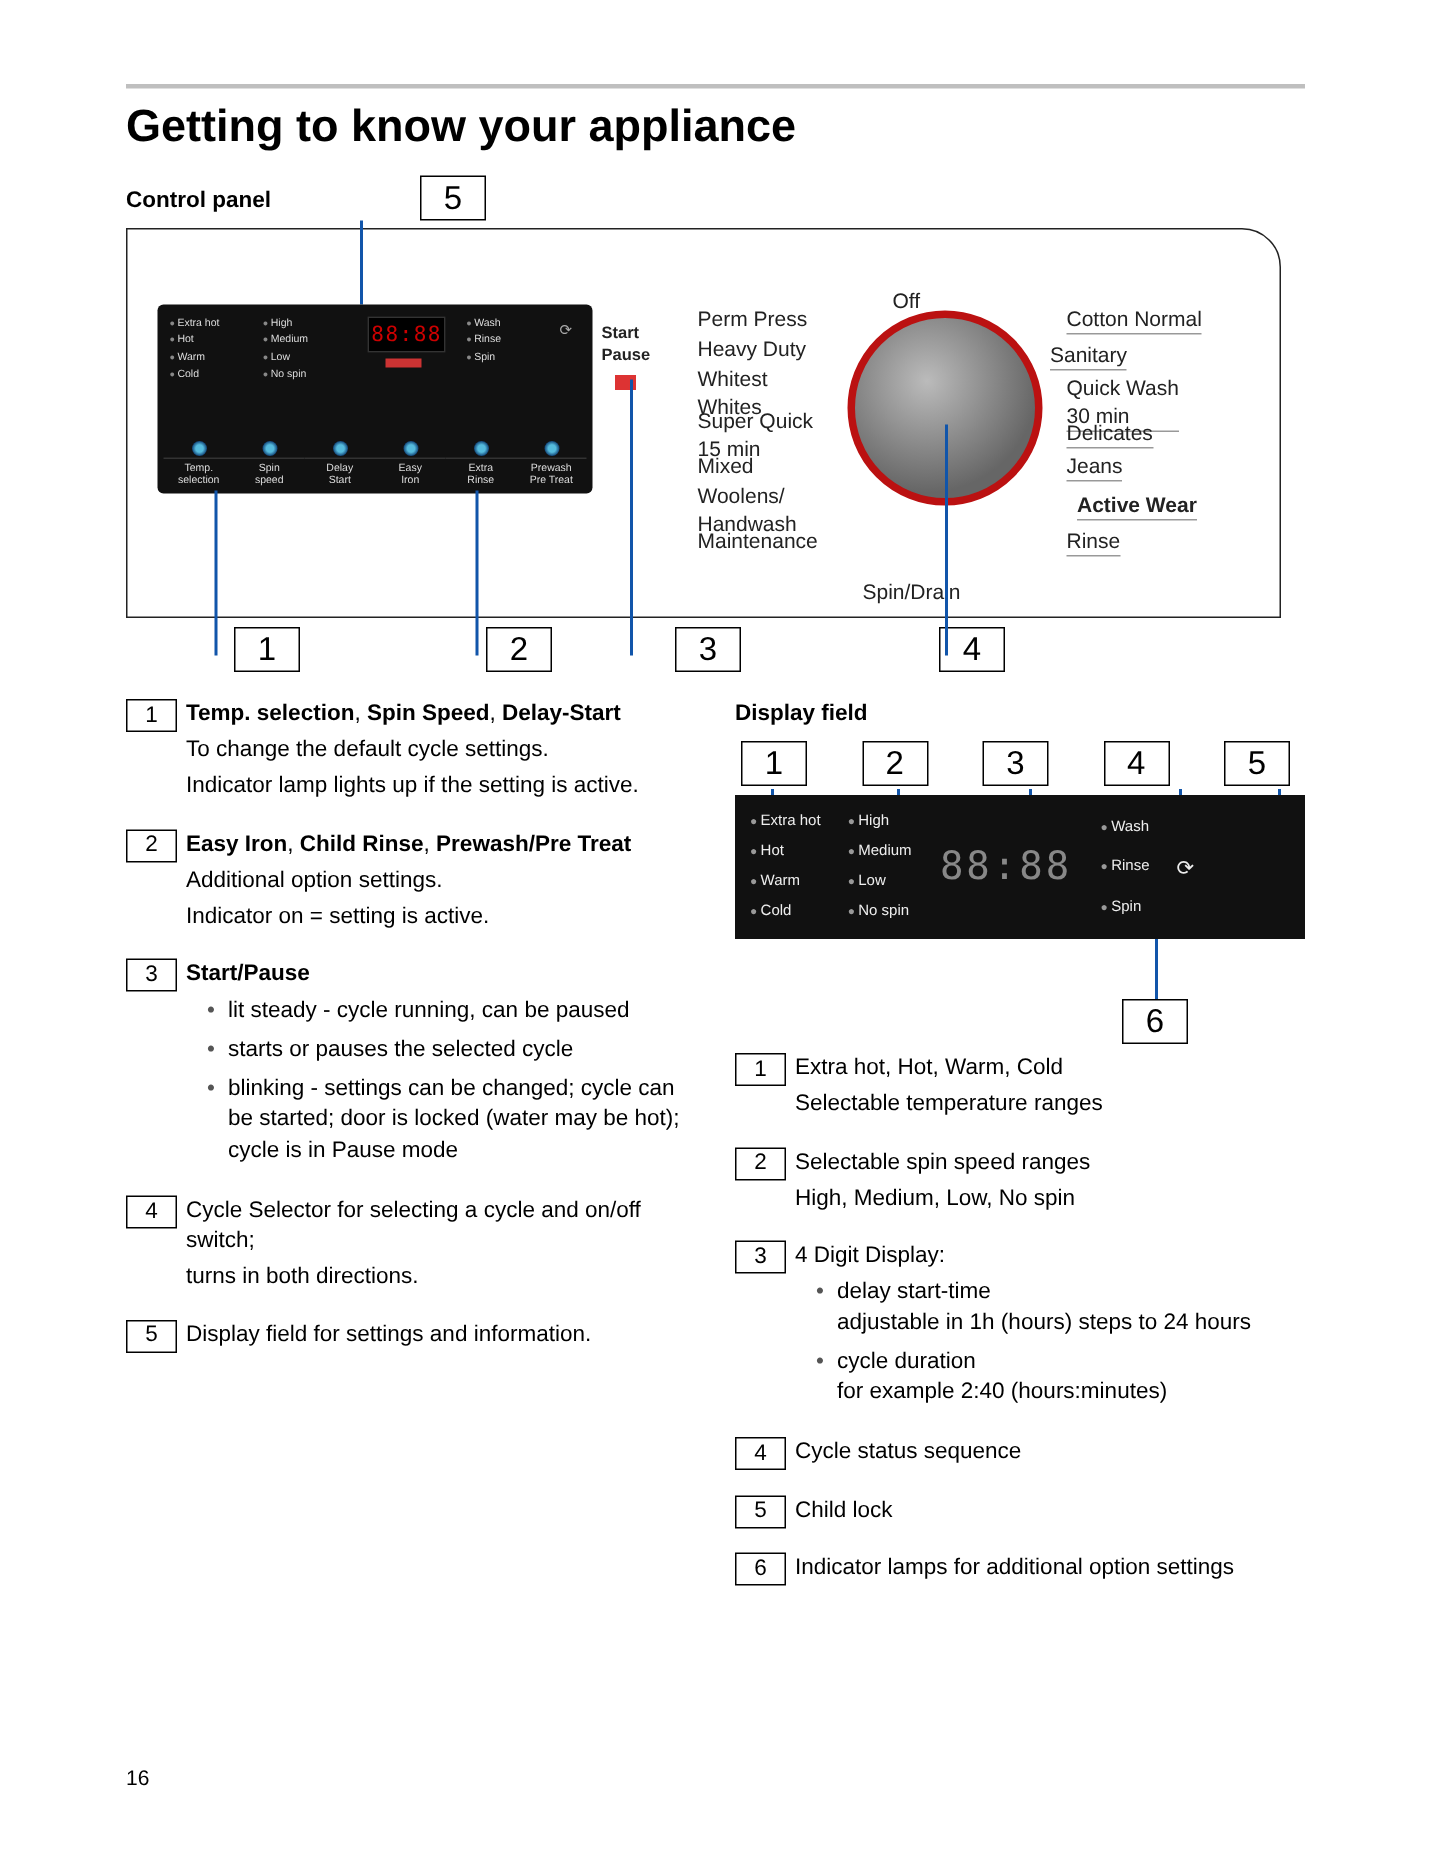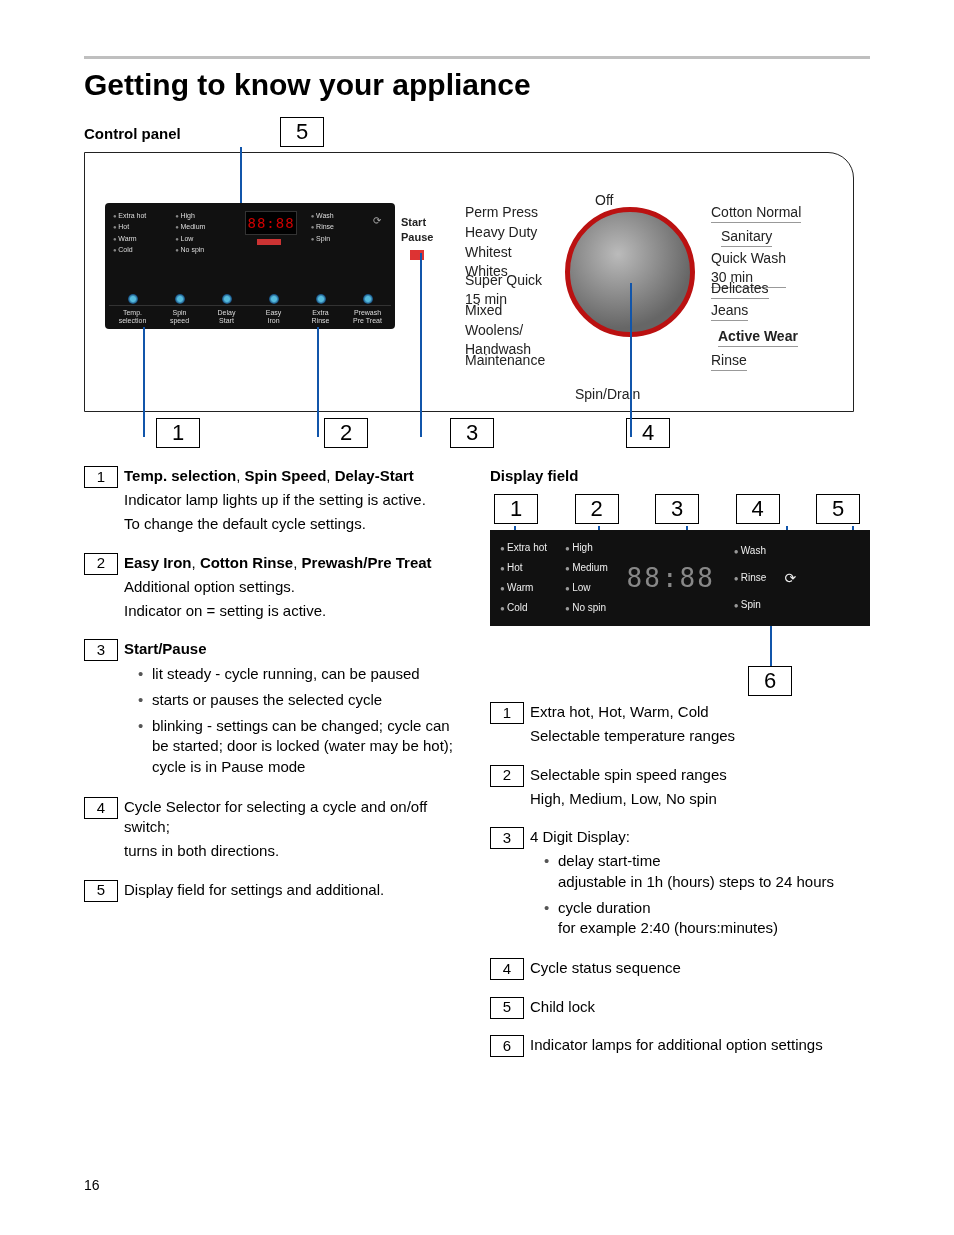--- a/index.html
+++ b/index.html
@@ -210,21 +210,21 @@
     <div class="callout-line" style="left:335px; top:100px; width:2px; height:184px;"></div>
     <div class="callout-line" style="left:545px; top:130px; width:2px; height:154px;"></div>
   <div class="knob-label" style="left: 380px; top: 50px;">Perm Press</div>
       <div class="knob-label" style="left: 380px; top: 70px; text-align: center;">Heavy Duty</div>
       <div class="knob-label" style="left: 380px; top: 90px;">Whitest<br>Whites</div>
       <div class="knob-label" style="left: 380px; top: 118px;">Super Quick<br>15 min</div>
       <div class="knob-label" style="left: 380px; top: 148px;">Mixed</div>
       <div class="knob-label" style="left: 380px; top: 168px;">Woolens/<br>Handwash</div>
       <div class="knob-label" style="left: 380px; top: 198px;">Maintenance</div>
       <div class="knob-label kl-ul" style="left: 626px; top: 50px;">Cotton Normal</div>
-      <div class="knob-label kl-ul" style="left: 636px; top: 74px;">Sanitary</div>
+      <div class="knob-label kl-ul" style="left: 615px; top: 74px;">Sanitary</div>
       <div class="knob-label kl-ul" style="left: 626px; top: 96px;">Quick Wash<br>30 min</div>
       <div class="knob-label kl-ul" style="left: 626px; top: 126px;">Delicates</div>
       <div class="knob-label kl-ul" style="left: 626px; top: 148px;">Jeans</div>
       <div class="knob-label kl-ul" style="left: 633px; top: 174px; font-weight: bold;">Active Wear</div>
       <div class="knob-label kl-ul" style="left: 626px; top: 198px;">Rinse</div>
     </div>
   <div style="display:flex; gap:110px; padding-left:72px; margin-top:6px;">
     <span class="num-box big">1</span>
     <span class="num-box big" style="margin-left:8px">2</span>
     <span class="num-box big" style="margin-left:-34px">3</span>
@@ -232,28 +232,28 @@
   </div>
 </div>
 
 <div class="content">
 
   <div class="col" id="legend-cp">
       <div class="legend-item">
         <span class="num-box">1</span>
         <div class="legend-body">
           <p><span class="title">Temp. selection</span>, <span class="title">Spin Speed</span>, <span class="title">Delay-Start</span></p>
+          <p>To change the default cycle settings.</p>
           <p>Indicator lamp lights up if the setting is active.</p>
-          <p>To change the default cycle settings.</p>
         </div>
       </div>
       <div class="legend-item">
         <span class="num-box">2</span>
         <div class="legend-body">
-          <p><span class="title">Easy Iron</span>, <span class="title">Cotton Rinse</span>, <span class="title">Prewash/Pre Treat</span></p>
+          <p><span class="title">Easy Iron</span>, <span class="title">Child Rinse</span>, <span class="title">Prewash/Pre Treat</span></p>
           <p>Additional option settings.</p>
           <p>Indicator on = setting is active.</p>
         </div>
       </div>
       <div class="legend-item">
         <span class="num-box">3</span>
         <div class="legend-body">
           <p><span class="title">Start/Pause</span></p>
           <ul class="bullets">
             <li>lit steady - cycle running, can be paused</li>
@@ -265,21 +265,21 @@
       <div class="legend-item">
         <span class="num-box">4</span>
         <div class="legend-body">
           <p>Cycle Selector for selecting a cycle and on/off switch;</p>
           <p>turns in both directions.</p>
         </div>
       </div>
       <div class="legend-item">
         <span class="num-box">5</span>
         <div class="legend-body">
-          <p>Display field for settings and additional.</p>
+          <p>Display field for settings and information.</p>
         </div>
       </div>
     </div>
 
   <div class="col">
     <h2>Display field</h2>
 
     <div class="disp-wrap">
       <div class="disp-nums" id="disp-nums">
           <span class="num-box big">1</span>

